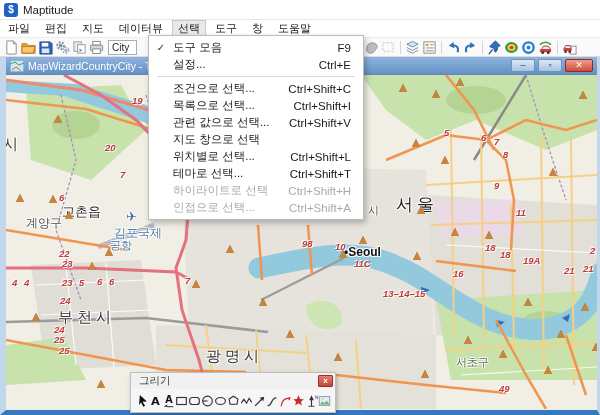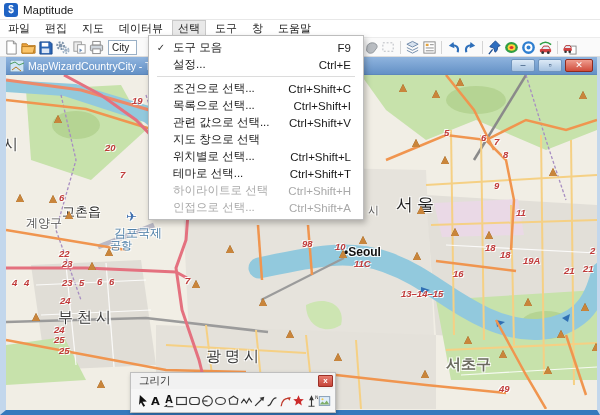--- a/index.html
+++ b/index.html
@@ -333,21 +333,21 @@
           <div class="maplabel" style="left: 56px; top: 128px; font-size: 13px; color: rgb(34, 34, 34);">고촌읍</div>
           <div class="maplabel" style="left: 20px; top: 140px; font-size: 12px; color: rgb(85, 85, 85);">계양구</div>
           <div class="maplabel" style="left: 120px; top: 134px; font-size: 13px; color: rgb(63, 111, 174);">✈</div>
           <div class="maplabel" style="left: 108px; top: 150px; font-size: 12px; color: rgb(77, 127, 168);">김포국제</div>
           <div class="maplabel" style="left: 104px; top: 163px; font-size: 11px; color: rgb(77, 127, 168);">공항</div>
           <div class="maplabel big" style="left: 52px; top: 233px; font-size: 15px; color: rgb(51, 51, 51);">부천시</div>
           <div class="maplabel big" style="left: 200px; top: 272px; font-size: 15px; color: rgb(51, 51, 51);">광명시</div>
           <div class="maplabel big" style="left: 390px; top: 118px; font-size: 17px; color: rgb(31, 31, 31);">서울</div>
           <div class="maplabel" style="left: 338px; top: 170px; font-size: 12px; color: rgb(17, 17, 17); font-weight: bold;">•Seoul</div>
           <div class="maplabel" style="left: 362px; top: 128px; font-size: 11px; color: rgb(85, 85, 85);">시</div>
-          <div class="maplabel" style="left: 440px; top: 280px; font-size: 15px; color: rgb(107, 107, 95); font-weight: bold;">서초구</div>
+          <div class="maplabel" style="left: 450px; top: 280px; font-size: 11px; color: rgb(107, 107, 95);">서초구</div>
           <div class="shield" style="left: 126px; top: 20px;">19</div>
           <div class="shield" style="left: 99px; top: 67px; font-style: italic;">20</div>
           <div class="shield" style="left: 114px; top: 94px;">7</div>
           <div class="shield" style="left: 53px; top: 117px;">6</div>
           <div class="shield" style="left: 53px; top: 173px;">22</div>
           <div class="shield" style="left: 56px; top: 183px;">23</div>
           <div class="shield" style="left: 6px; top: 202px;">4</div>
           <div class="shield" style="left: 18px; top: 202px;">4</div>
           <div class="shield" style="left: 56px; top: 202px;">23</div>
           <div class="shield" style="left: 73px; top: 202px;">5</div>
@@ -362,21 +362,21 @@
           <div class="shield" style="left: 329px; top: 166px;">10</div>
           <div class="shield" style="left: 348px; top: 183px;">11C</div>
           <div class="shield" style="left: 488px; top: 105px;">9</div>
           <div class="shield" style="left: 510px; top: 132px;">11</div>
           <div class="shield" style="left: 479px; top: 167px;">18</div>
           <div class="shield" style="left: 494px; top: 174px;">18</div>
           <div class="shield" style="left: 517px; top: 180px;">19A</div>
           <div class="shield" style="left: 447px; top: 193px;">16</div>
           <div class="shield" style="left: 558px; top: 190px;">21</div>
           <div class="shield" style="left: 577px; top: 188px;">21</div>
-          <div class="shield" style="left: 395px; top: 213px;">13–14–15</div>
+          <div class="shield" style="left: 377px; top: 213px;">13–14–15</div>
           <div class="shield" style="left: 584px; top: 170px;">2</div>
           <div class="shield" style="left: 438px; top: 52px;">5</div>
           <div class="shield" style="left: 475px; top: 57px;">6</div>
           <div class="shield" style="left: 488px; top: 61px;">7</div>
           <div class="shield" style="left: 497px; top: 74px;">8</div>
           <div class="shield" style="left: 493px; top: 308px;">49</div>
           <div class="peak" style="left: 48px; top: 40px;"></div>
           <div class="peak" style="left: 10px; top: 119px;"></div>
           <div class="peak" style="left: 43px; top: 120px;"></div>
           <div class="peak" style="left: 59px; top: 136px;"></div>

